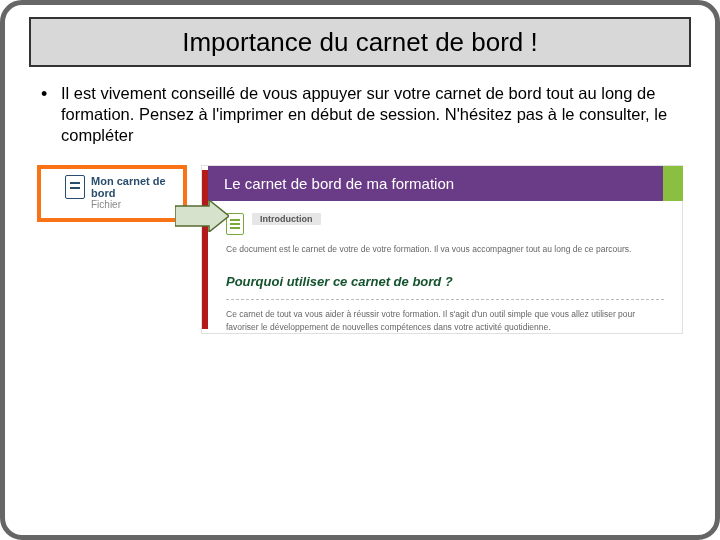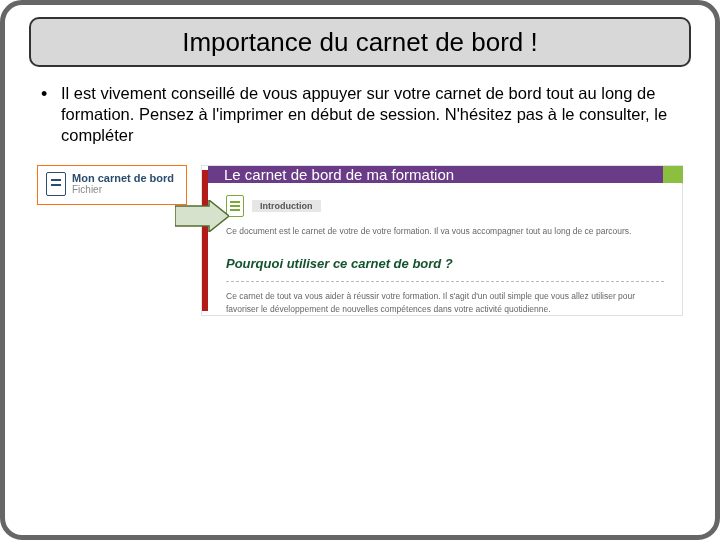--- a/index.html
+++ b/index.html
@@ -11,21 +11,21 @@
     position: relative;
     background: #fff;
     overflow: hidden;
   }
   .title-bar {
     position: absolute;
     top: 12px; left: 24px; right: 24px;
     height: 50px;
     background: #d8d8d8;
     border: 2px solid #333;
-    border-radius: 10px;
+    border-radius: 0;
     display: flex;
     align-items: center;
     justify-content: center;
   }
   .title-bar h1 {
     font-size: 26px;
     font-weight: 400;
     color: #000;
   }
   .body {
@@ -48,23 +48,23 @@
   }
   .shot-row {
     position: absolute;
     top: 160px; left: 32px; right: 32px;
     display: flex;
     gap: 14px;
     align-items: flex-start;
   }
   .card {
     width: 150px;
-    border: 1px solid #f97316;
-    background: #fff;
-    padding: 6px 8px 8px 8px;
+    border: 4px solid #f97316;
+    background: #fff;
+    padding: 6px 8px 8px 24px;
     display: flex;
     gap: 6px;
   }
   .file-icon {
     width: 20px; height: 24px;
     border: 1.5px solid #2a4d6e;
     border-radius: 2px;
     position: relative;
     background: #fff;
     flex: 0 0 auto;
@@ -93,41 +93,41 @@
   }
   .page-left-bar {
     position: absolute;
     left: 0; top: 4px; bottom: 4px;
     width: 6px; background: #b31b1b;
   }
   .page-hdr {
     margin-left: 6px;
     background: #6a3b87;
     color: #fff;
-    padding: 0 16px;
+    padding: 9px 16px;
     font-size: 15px;
     position: relative;
   }
   .page-hdr::after {
     content: "";
     position: absolute;
     right: -1px; top: 0;
     border-top: 0 solid transparent;
     border-bottom: 18px solid transparent;
     border-right: 18px solid #8bbf3f;
   }
   .page-hdr-greenstrip {
     position: absolute;
     top: 0; right: -1px; width: 20px; height: 100%;
     background: #8bbf3f;
   }
   .sec {
     margin: 12px 18px 4px 24px;
   }
-  .intro-row { display: flex; align-items: center; gap: 8px; }
+  .intro-row { display: flex; align-items: flex-start; gap: 8px; }
   .doc-icon {
     width: 18px; height: 22px;
     border: 1.5px solid #7aa93a;
     border-radius: 2px;
     position: relative;
   }
   .doc-icon::before {
     content: "";
     position: absolute;
     left: 3px; top: 5px; right: 3px; height: 2px;

